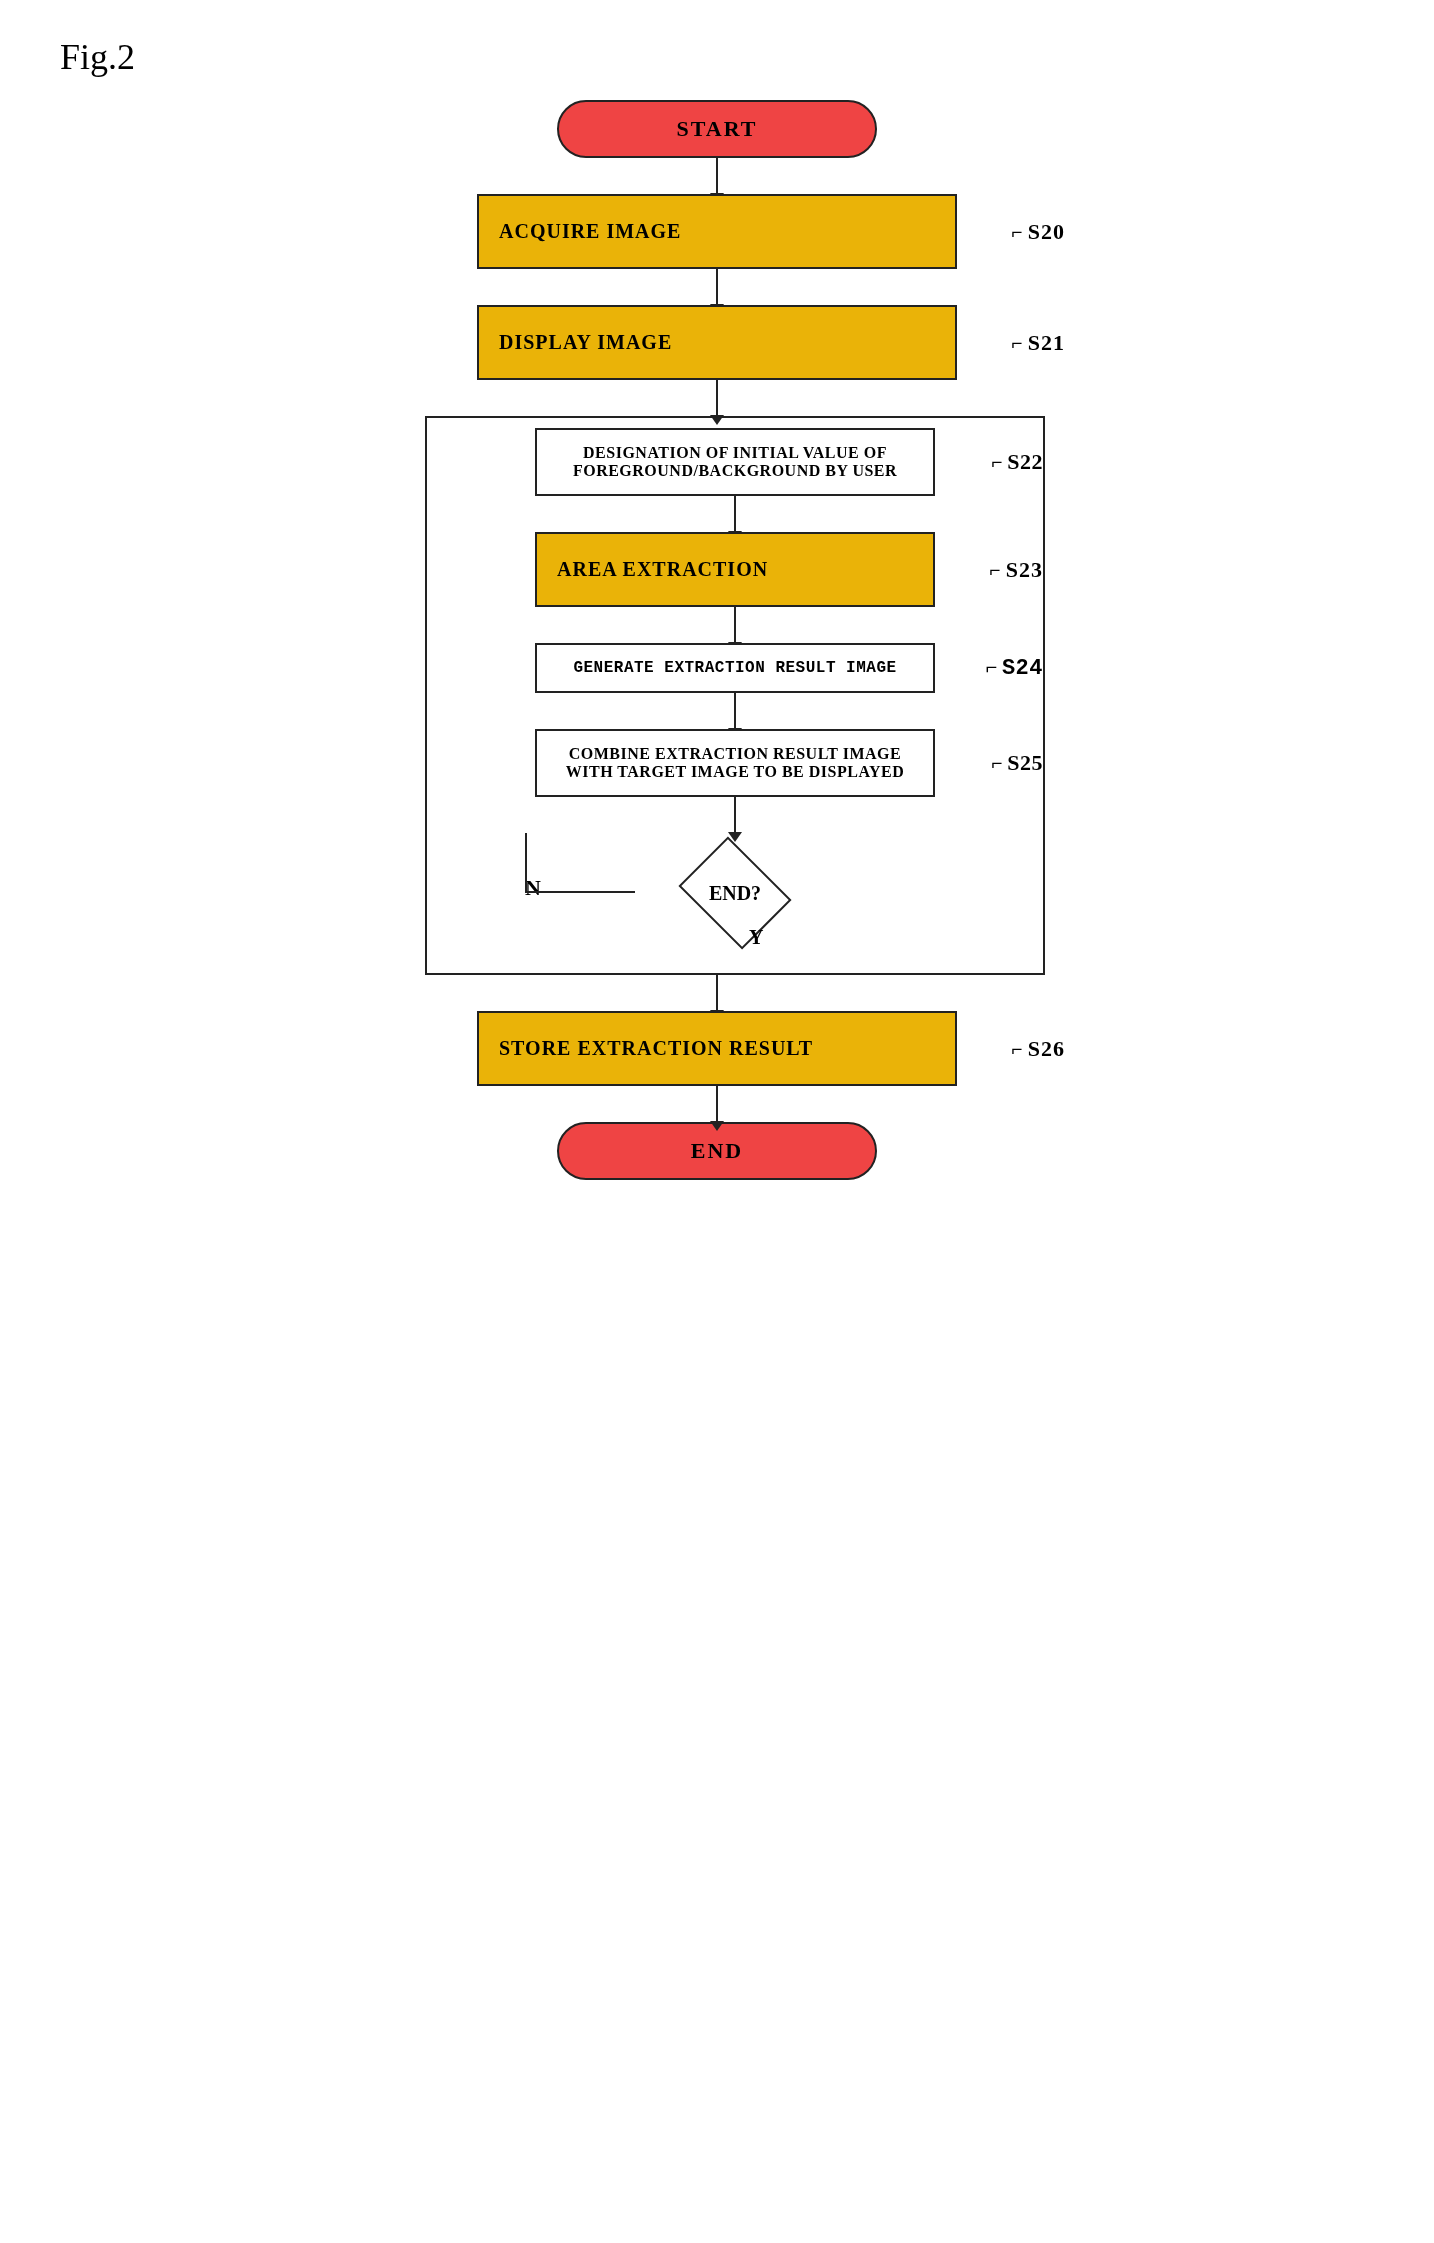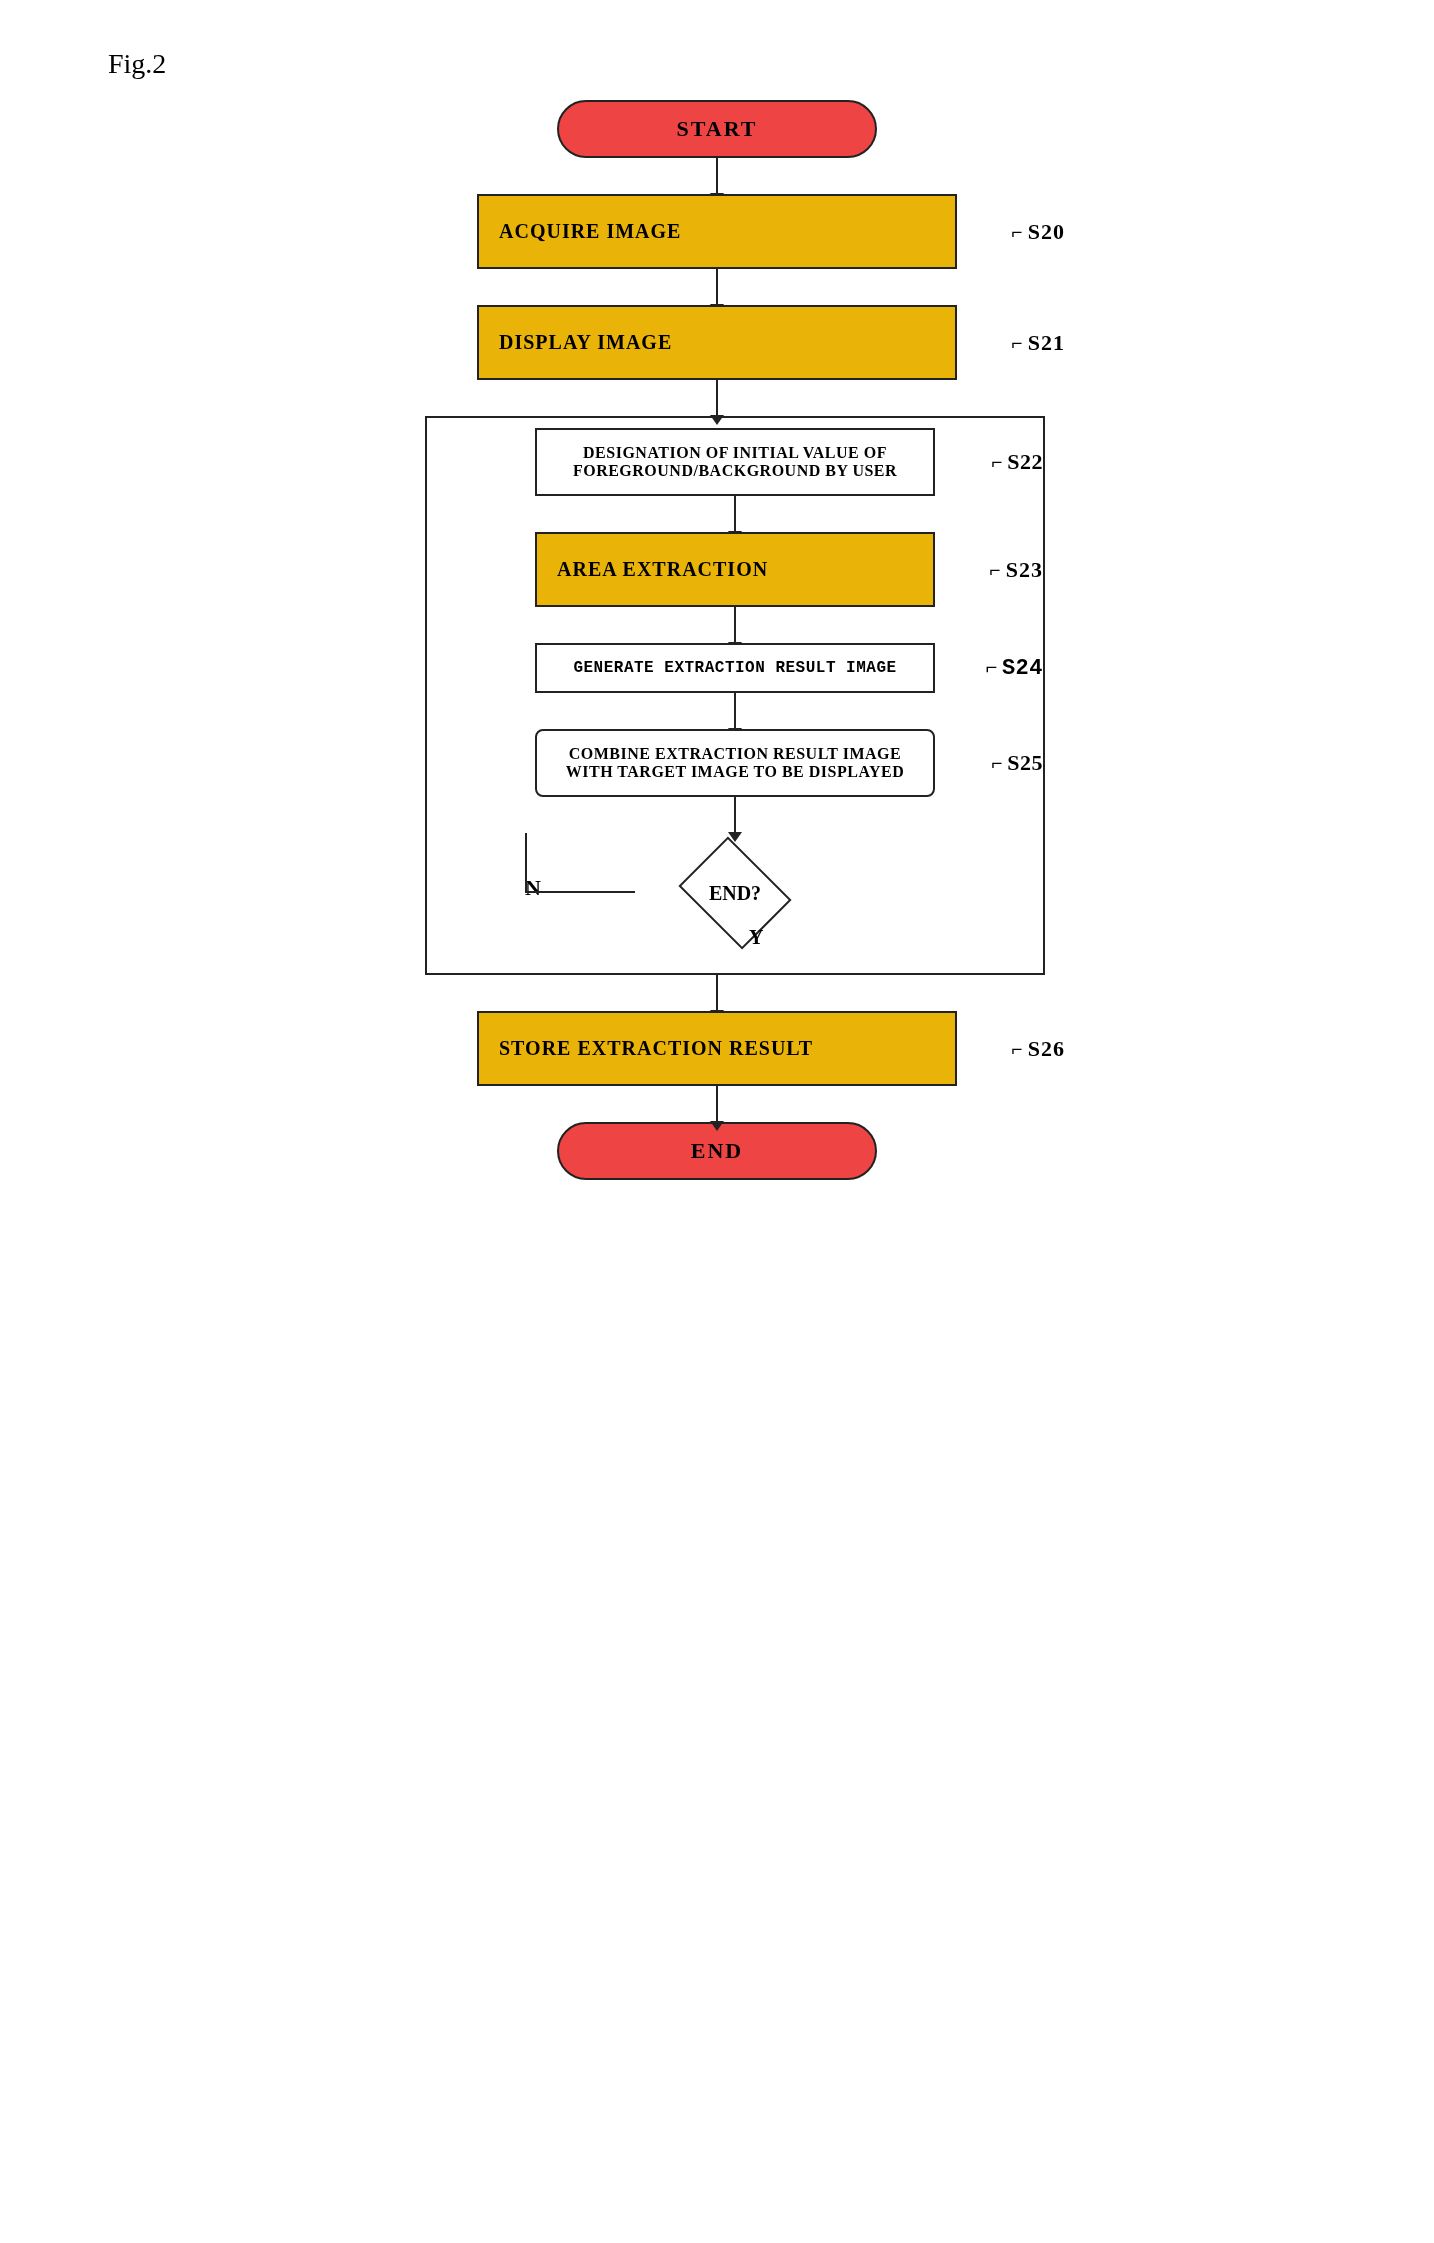--- a/index.html
+++ b/index.html
@@ -12,25 +12,24 @@
       overflow-x: hidden;
     }
     .page {
       width: 1434px;
       min-height: 2243px;
       background: #fff;
       position: relative;
     }
     .fig-label {
       position: absolute;
-      top: 48px;
+      top: 36px;
       left: 60px;
-      font-size: 28px;
+      font-size: 36px;
       font-weight: normal;
-      margin-left: 48px;
     }
     .flowchart {
       position: absolute;
       top: 100px;
       left: 50%;
       transform: translateX(-50%);
       width: 780px;
       display: flex;
       flex-direction: column;
       align-items: center;
@@ -161,21 +160,21 @@
         <div class="box-rect-small" style="width:400px;font-family:Liberation Mono, monospace;">
           <span>GENERATE EXTRACTION
 RESULT IMAGE</span>
           <span class="step-label">S24</span>
         </div>
       </div>
 
       <div class="arrow-down" style="height:36px;"></div>
 
       <div class="row-with-label" style="position:relative;">
-        <div class="box-rect-small" style="width:400px;border-radius:8px;">
+        <div class="box-rect-small" style="width:400px;">
           <span>COMBINE EXTRACTION RESULT IMAGE WITH
 TARGET IMAGE TO BE DISPLAYED</span>
           <span class="step-label">S25</span>
         </div>
       </div>
 
       <div class="arrow-down" style="height:36px;"></div>
 
       <div style="position:relative; width:500px; height:120px; display:flex; justify-content:center; align-items:center;">
 

